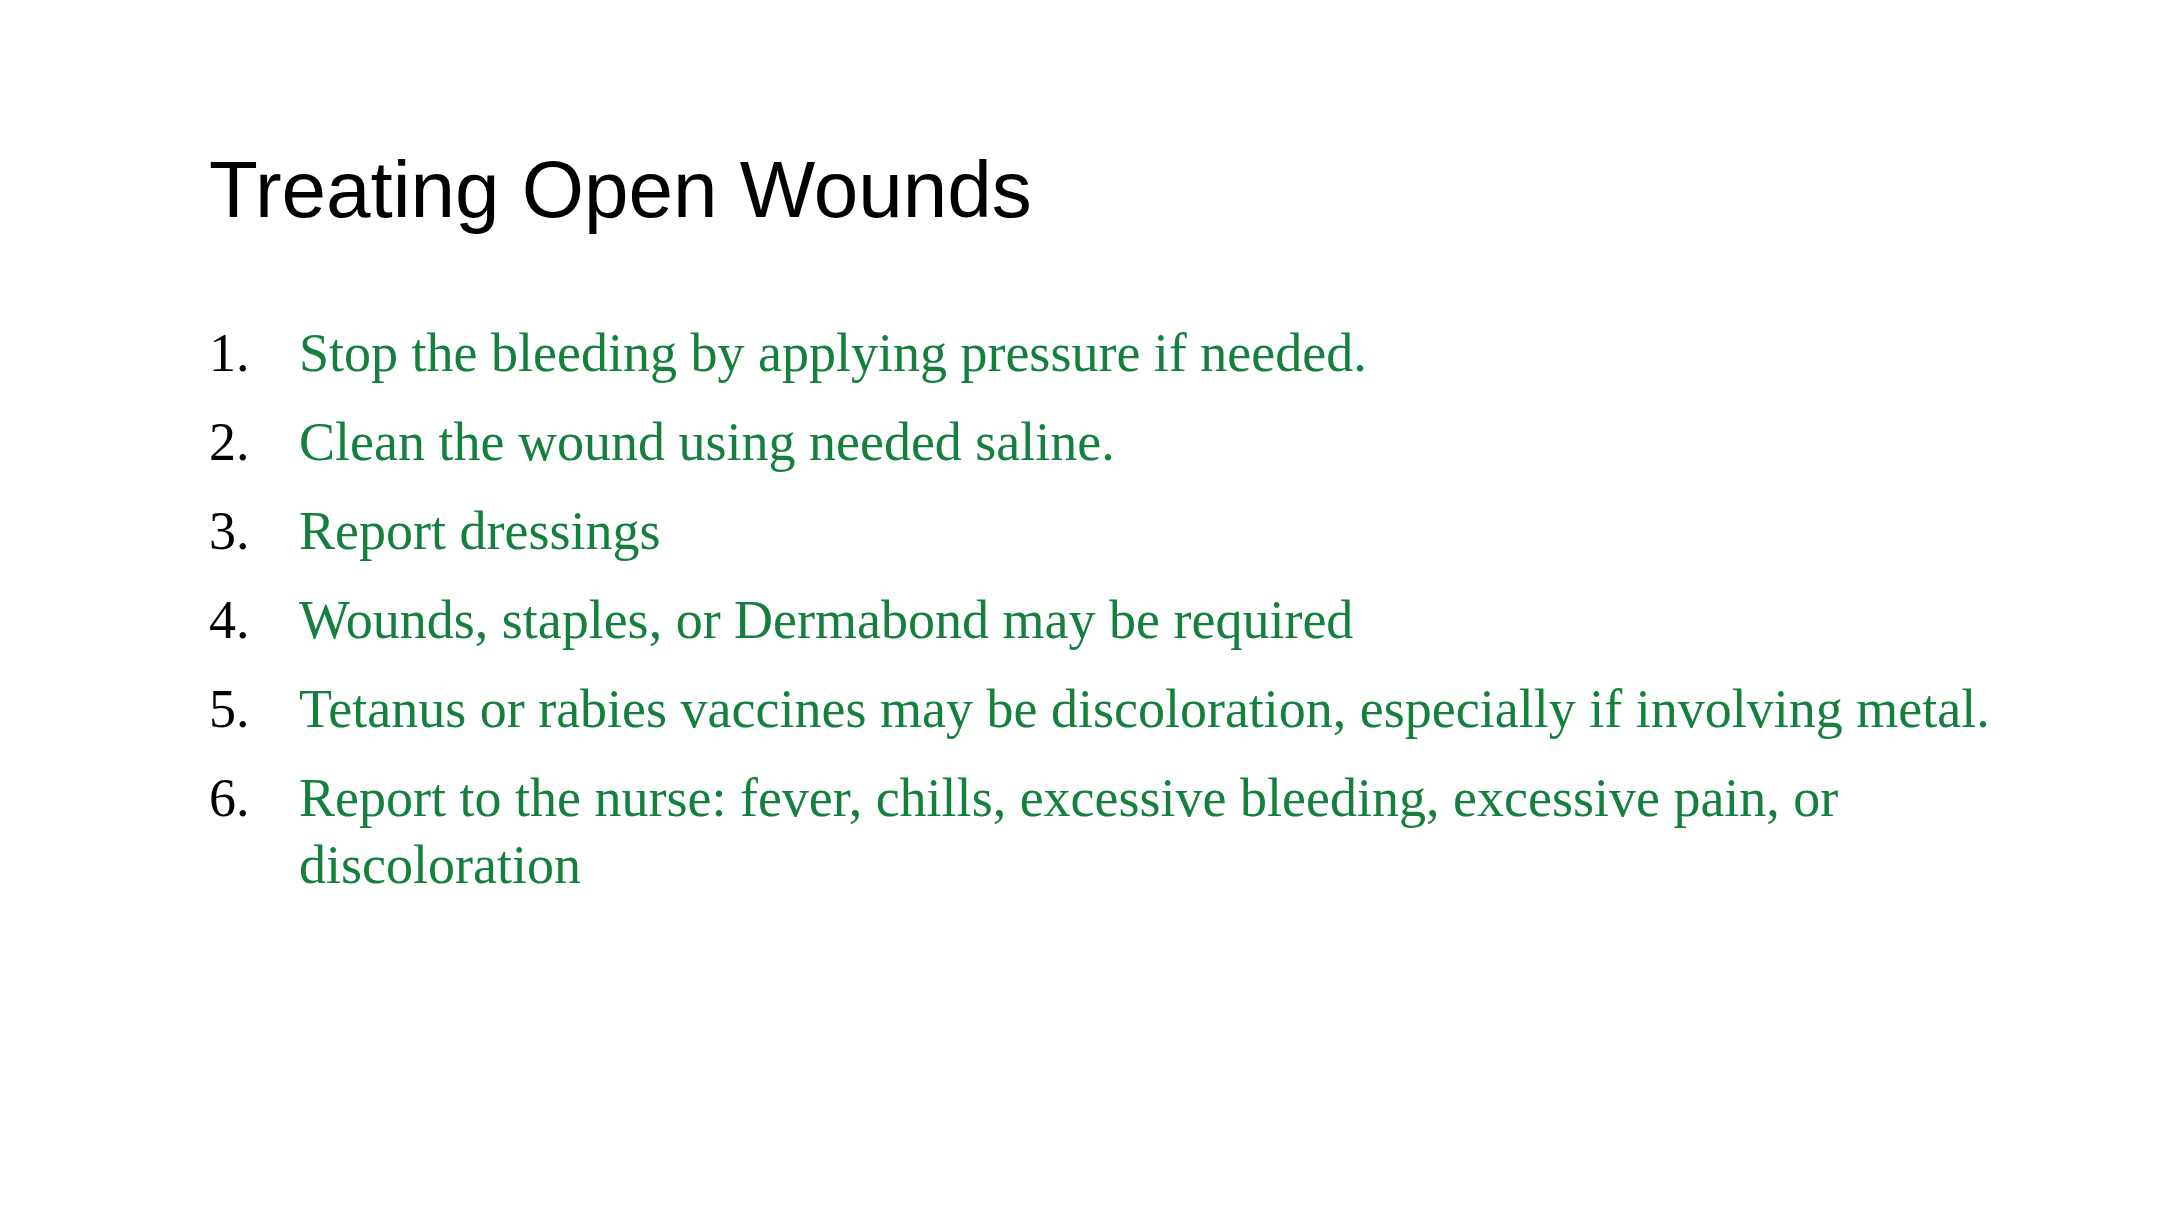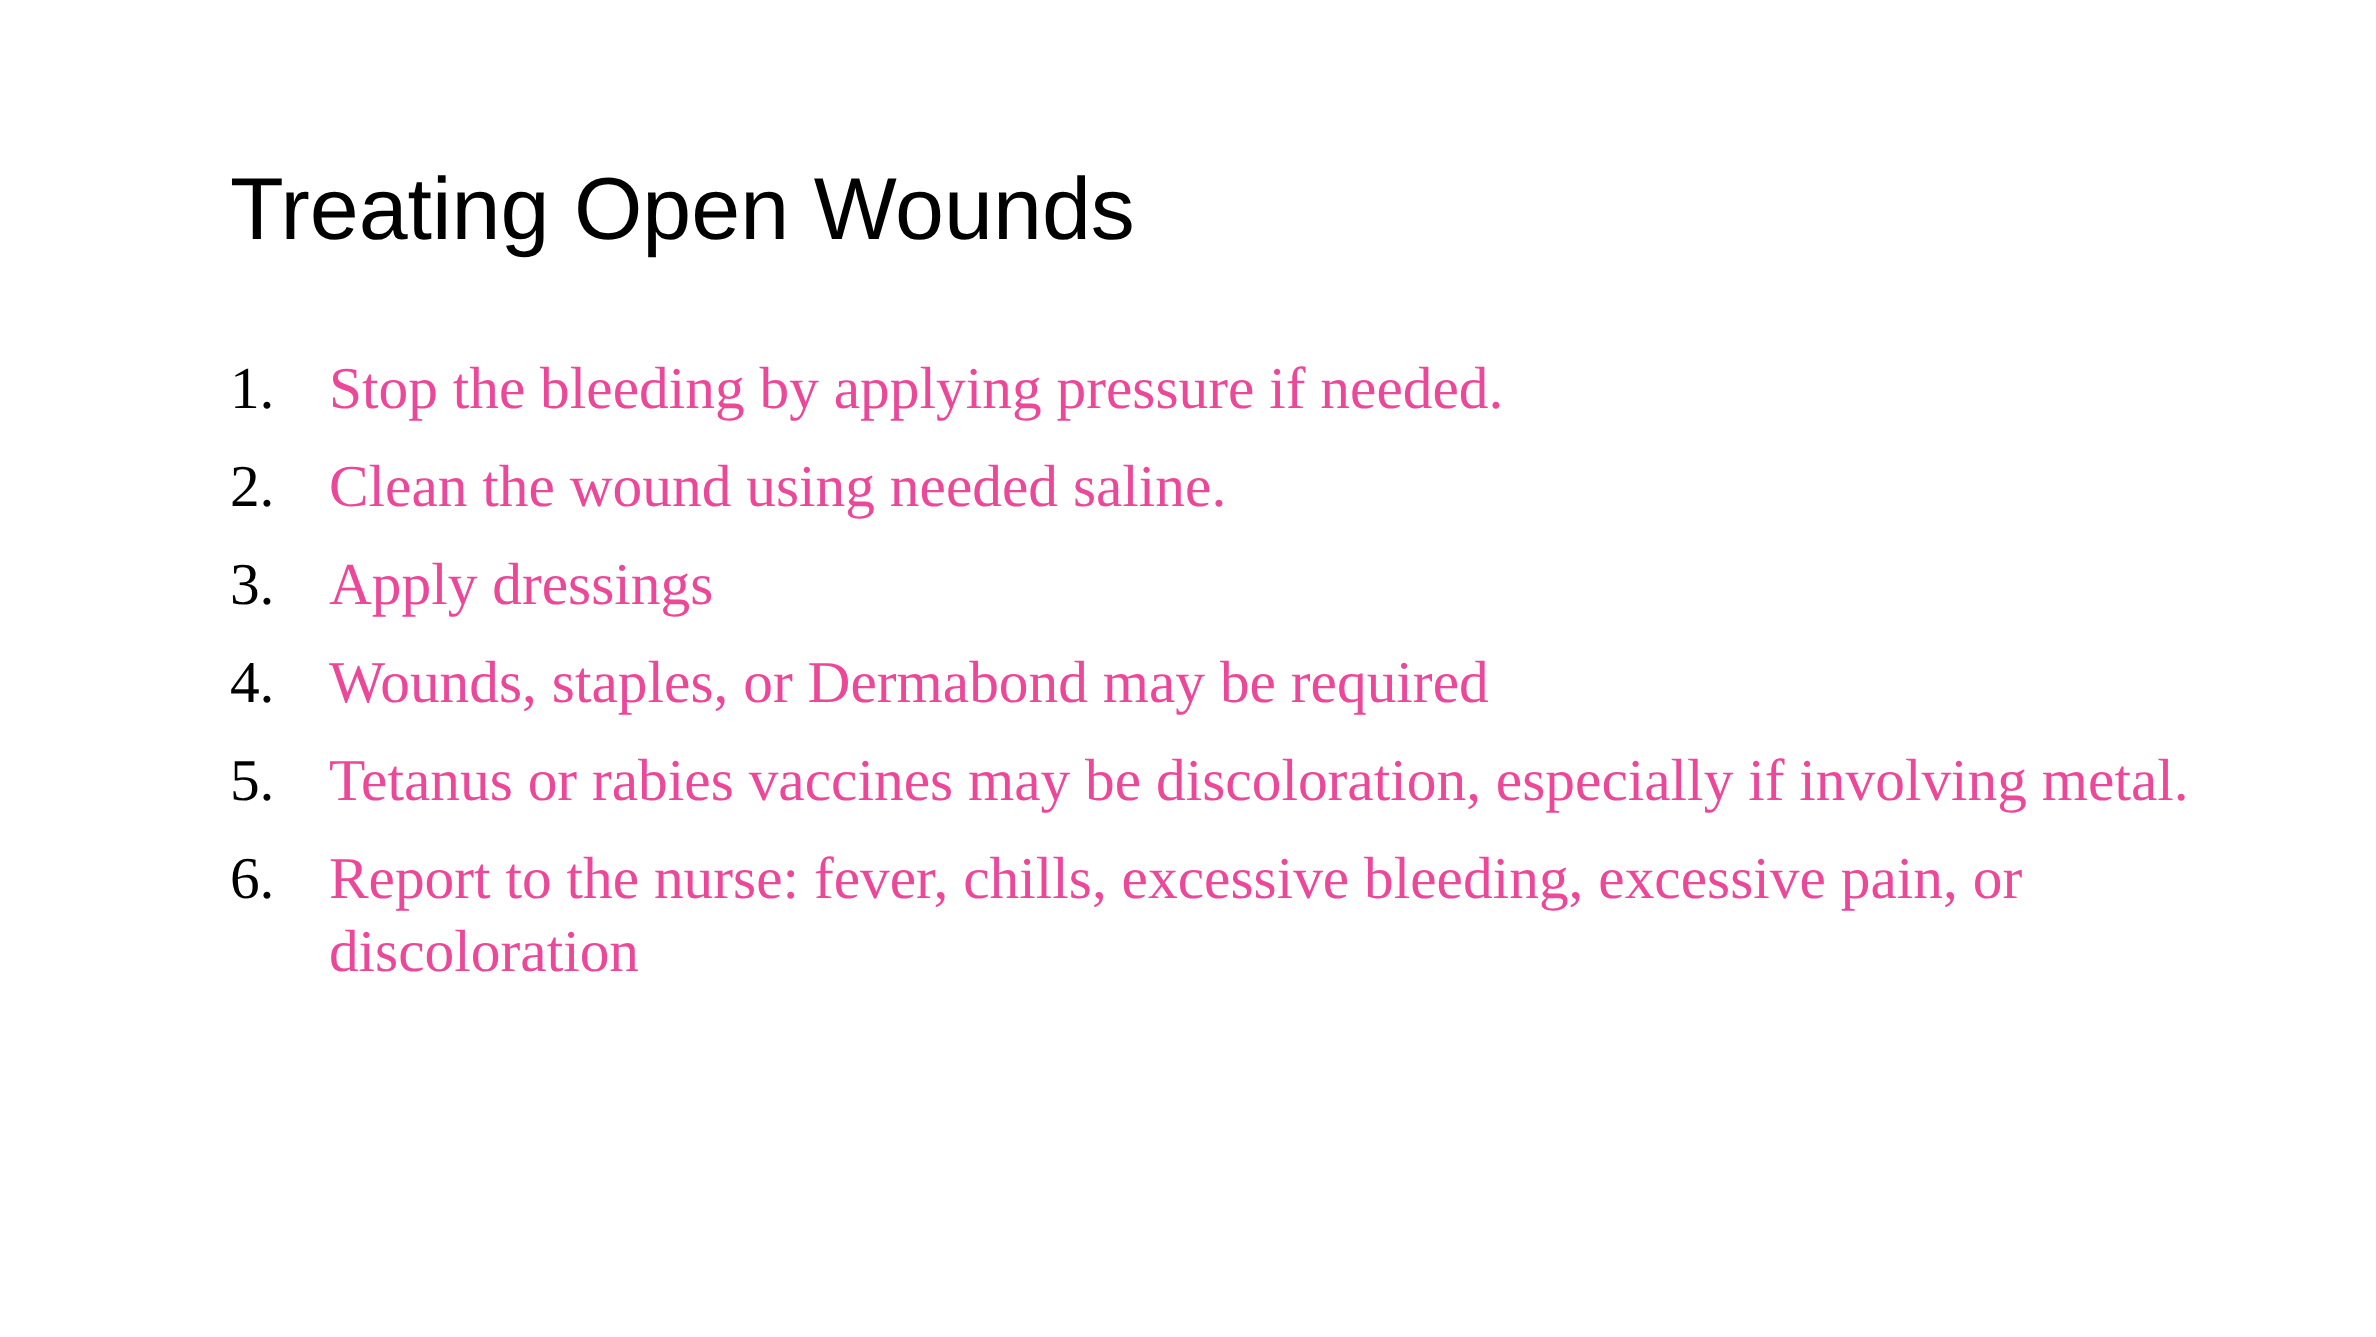--- a/index.html
+++ b/index.html
@@ -74,21 +74,21 @@
     text-align: left;
     font-size: 54px;
     line-height: 1.24;
     color: #000000;
   }
 
   .item-text {
     display: block;
     font-size: 54px;
     line-height: 1.24;
-    color: #ec4899;
+    color: #15803d;
   }
 </style>
 </head>
 <body>
 
 <div class="slide">
 
   <h1 class="slide-title">Treating Open Wounds</h1>
 
   <ol class="body-list">
@@ -98,21 +98,21 @@
       <span class="item-text">Stop the bleeding by applying pressure if needed.</span>
     </li>
 
     <li class="list-item">
       <span class="item-marker">2.</span>
       <span class="item-text">Clean the wound using needed saline.</span>
     </li>
 
     <li class="list-item">
       <span class="item-marker">3.</span>
-      <span class="item-text">Apply dressings</span>
+      <span class="item-text">Report dressings</span>
     </li>
 
     <li class="list-item">
       <span class="item-marker">4.</span>
       <span class="item-text">Wounds, staples, or Dermabond may be required</span>
     </li>
 
     <li class="list-item">
       <span class="item-marker">5.</span>
       <span class="item-text">Tetanus or rabies vaccines may be discoloration, especially if involving metal.</span>

